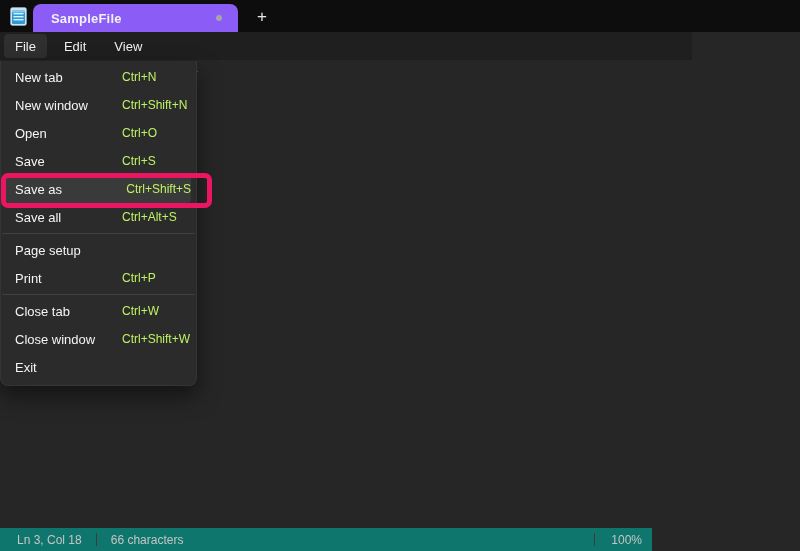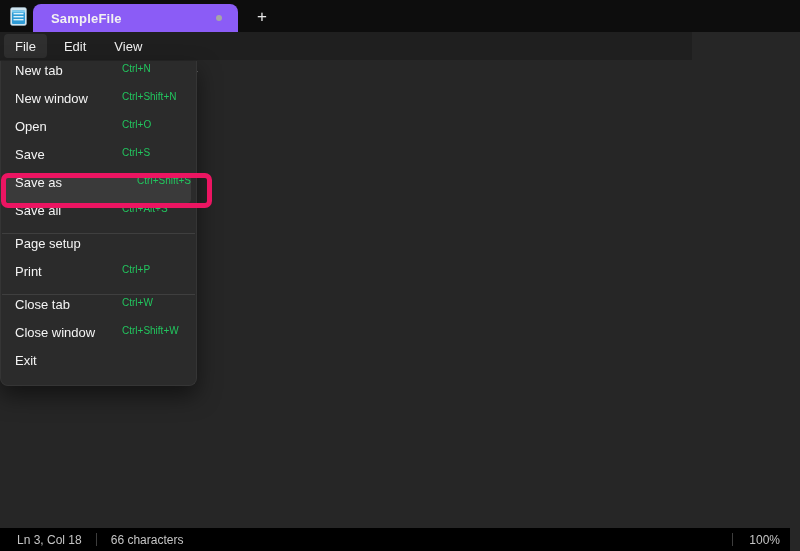--- a/index.html
+++ b/index.html
@@ -73,52 +73,52 @@
     position: absolute; left: 0; top: 61px; width: 197px;
     background: #2b2b2b;
     border: 1px solid #353535; border-top: none;
     border-radius: 0 0 8px 8px;
     box-shadow: 0 10px 22px rgba(0,0,0,.5);
     padding: 2px 0 4px 0;
     z-index: 5;
   }
   .menu-item {
     height: 28px; margin: 0 5px; padding-left: 9px;
-    display: flex; align-items: flex-start;
+    display: flex; align-items: center;
     border-radius: 4px;
     cursor: default;
   }
   .menu-item.hover { background: #3a3a3a; gap: 17px; }
   .mi-label {
     width: 107px;
     color: #f4f4f4; font-size: 13px;
     white-space: nowrap;
   }
   .mi-shortcut {
-    color: #22c55e; font-size: 10px;
+    color: #bef264; font-size: 12px;
     white-space: nowrap;
   }
   .menu-separator {
     height: 1px; background: #3f3f3f; margin: 2px 1px;
   }
 
   
   .annotation-rect {
     position: absolute; left: 1px; top: 173px;
     width: 211px; height: 35px;
     border: 5px solid #ec1562;
     border-radius: 7px;
     z-index: 9;
     pointer-events: none;
   }
 
   
   .statusbar {
-    position: absolute; left: 0; top: 528px; width: 790px; height: 23px;
-    background: #000000;
+    position: absolute; left: 0; top: 528px; width: 652px; height: 23px;
+    background: #0f766e;
     display: flex; align-items: center;
     color: #c5c5c5; font-size: 12px;
   }
   .sb-cell { padding: 0 14px; white-space: nowrap; }
   .sb-cell.first { padding-left: 17px; min-width: 84px; }
   .sb-divider { width: 1px; height: 13px; background: #3d3d3d; }
   .sb-spacer { flex: 1; }
   .sb-cell.zoom { padding: 0 10px 0 16px; }
 </style>
 </head>

